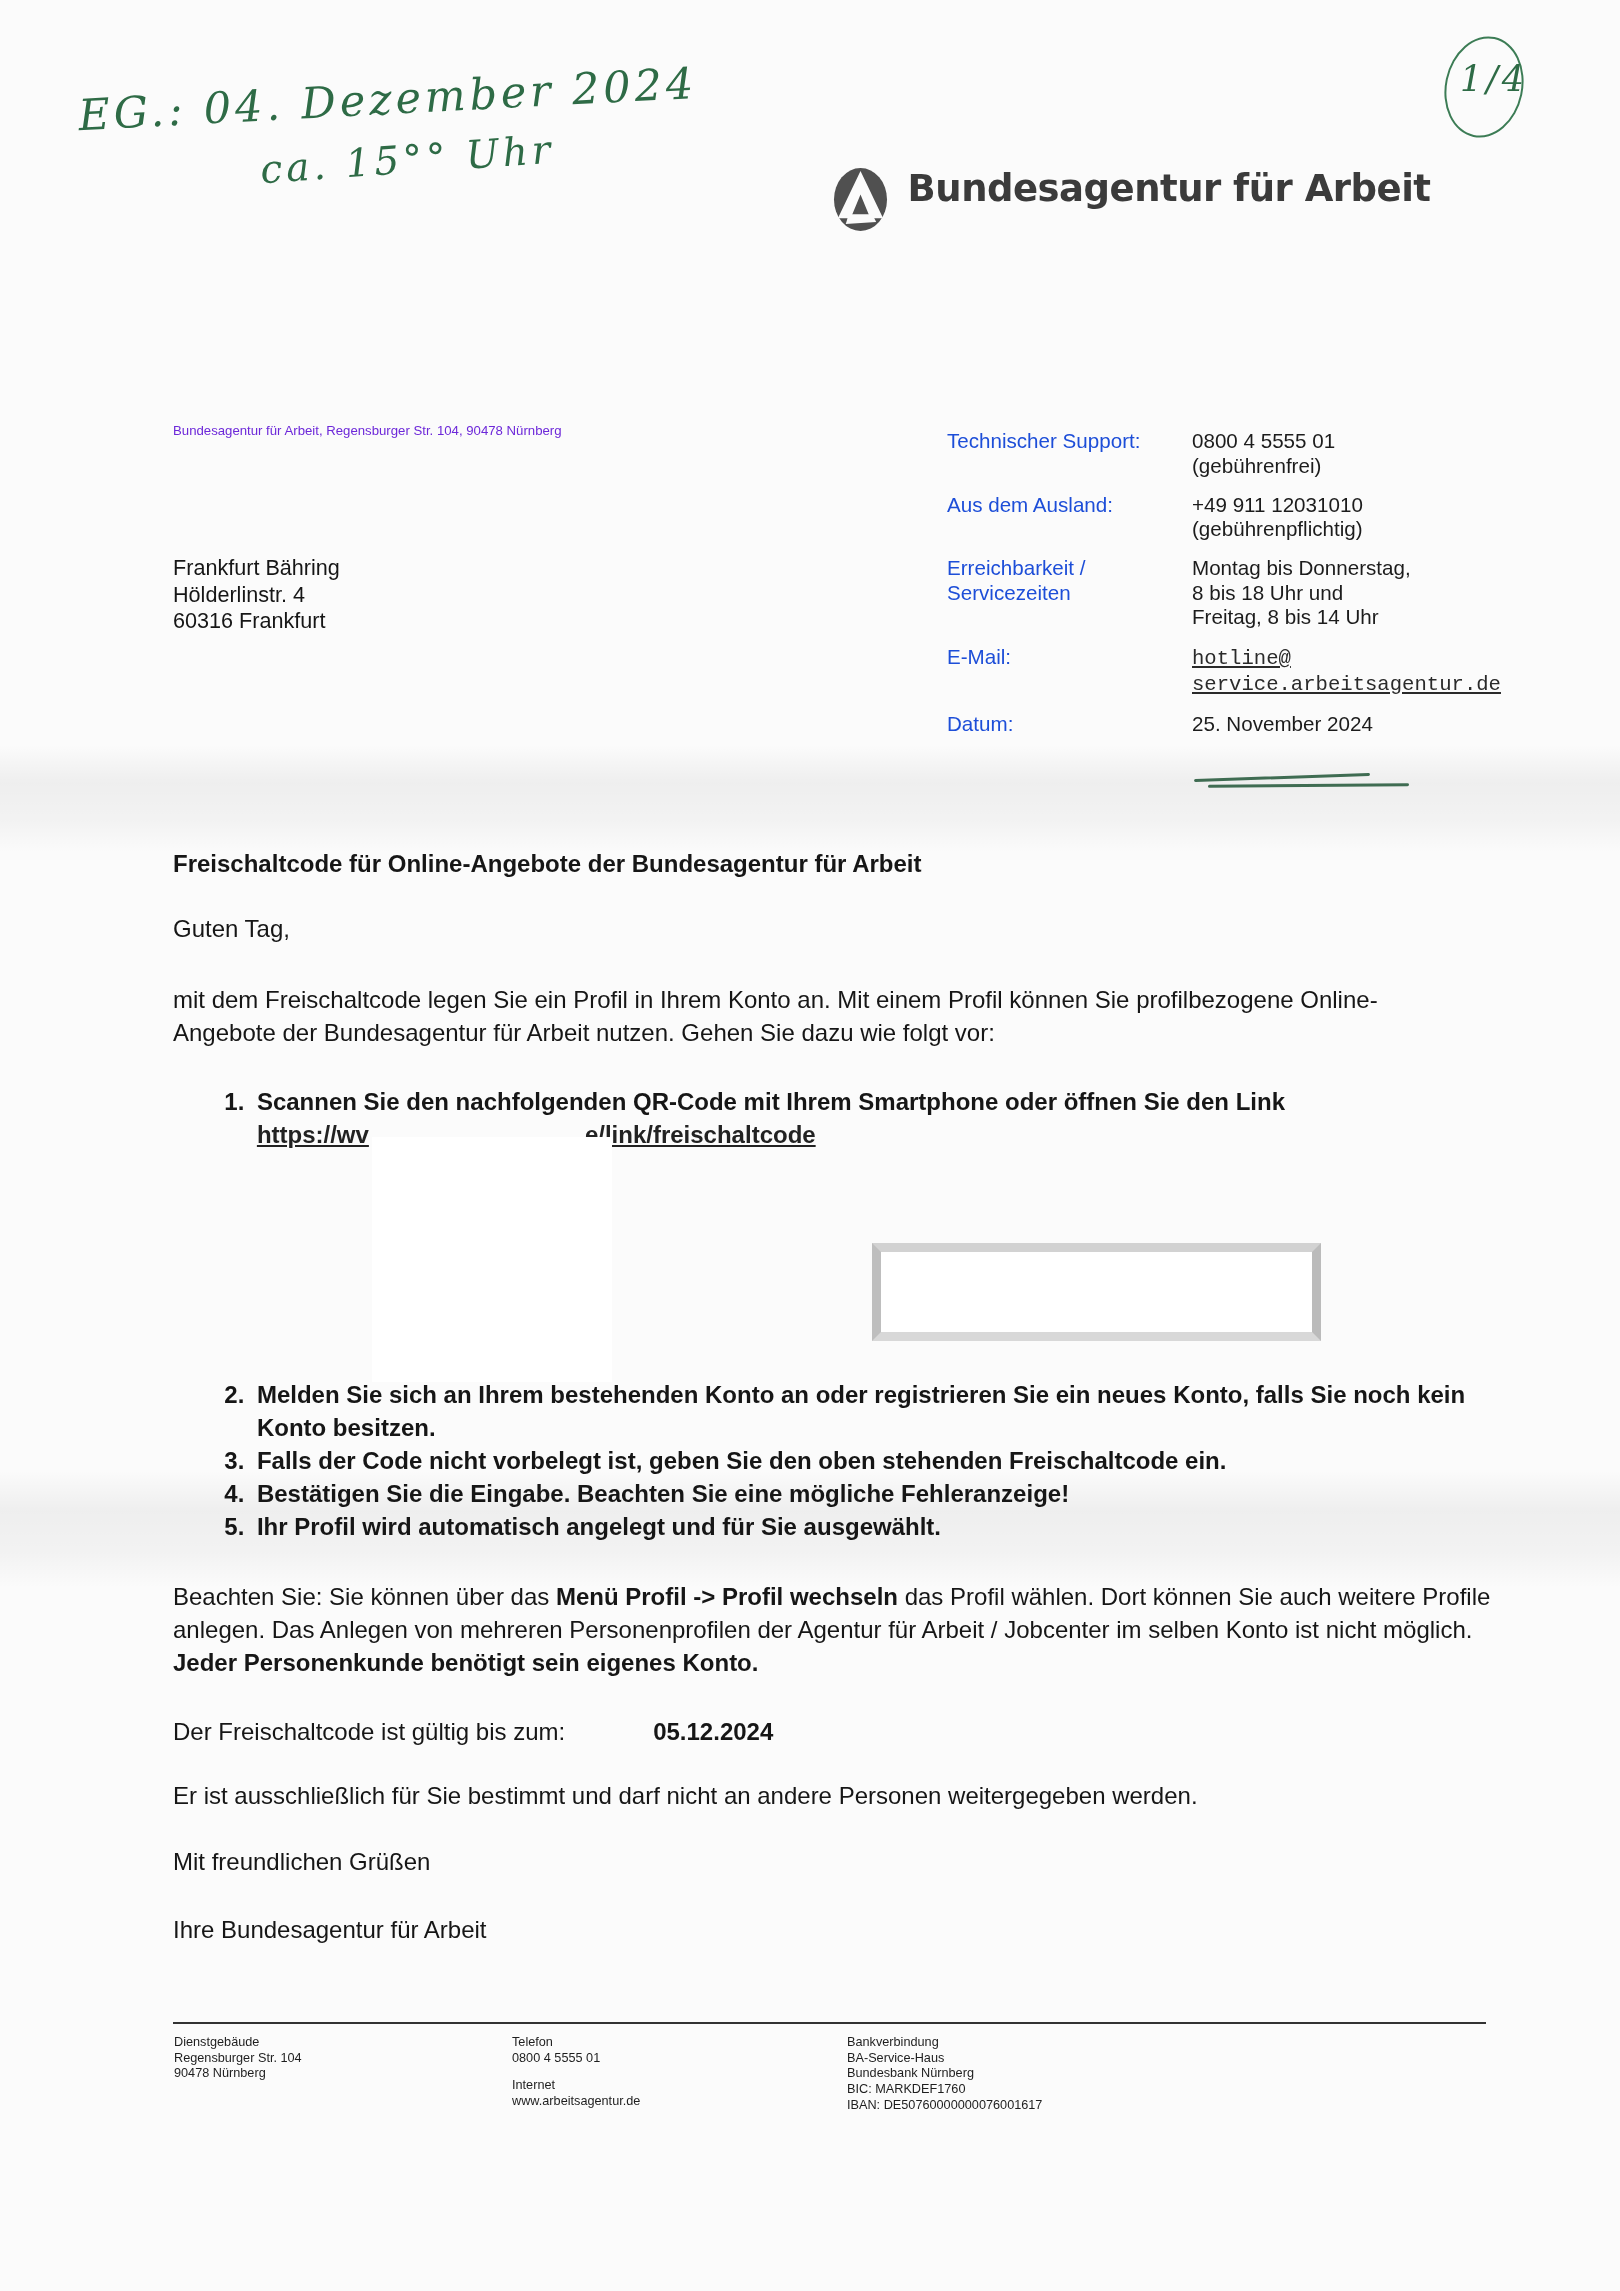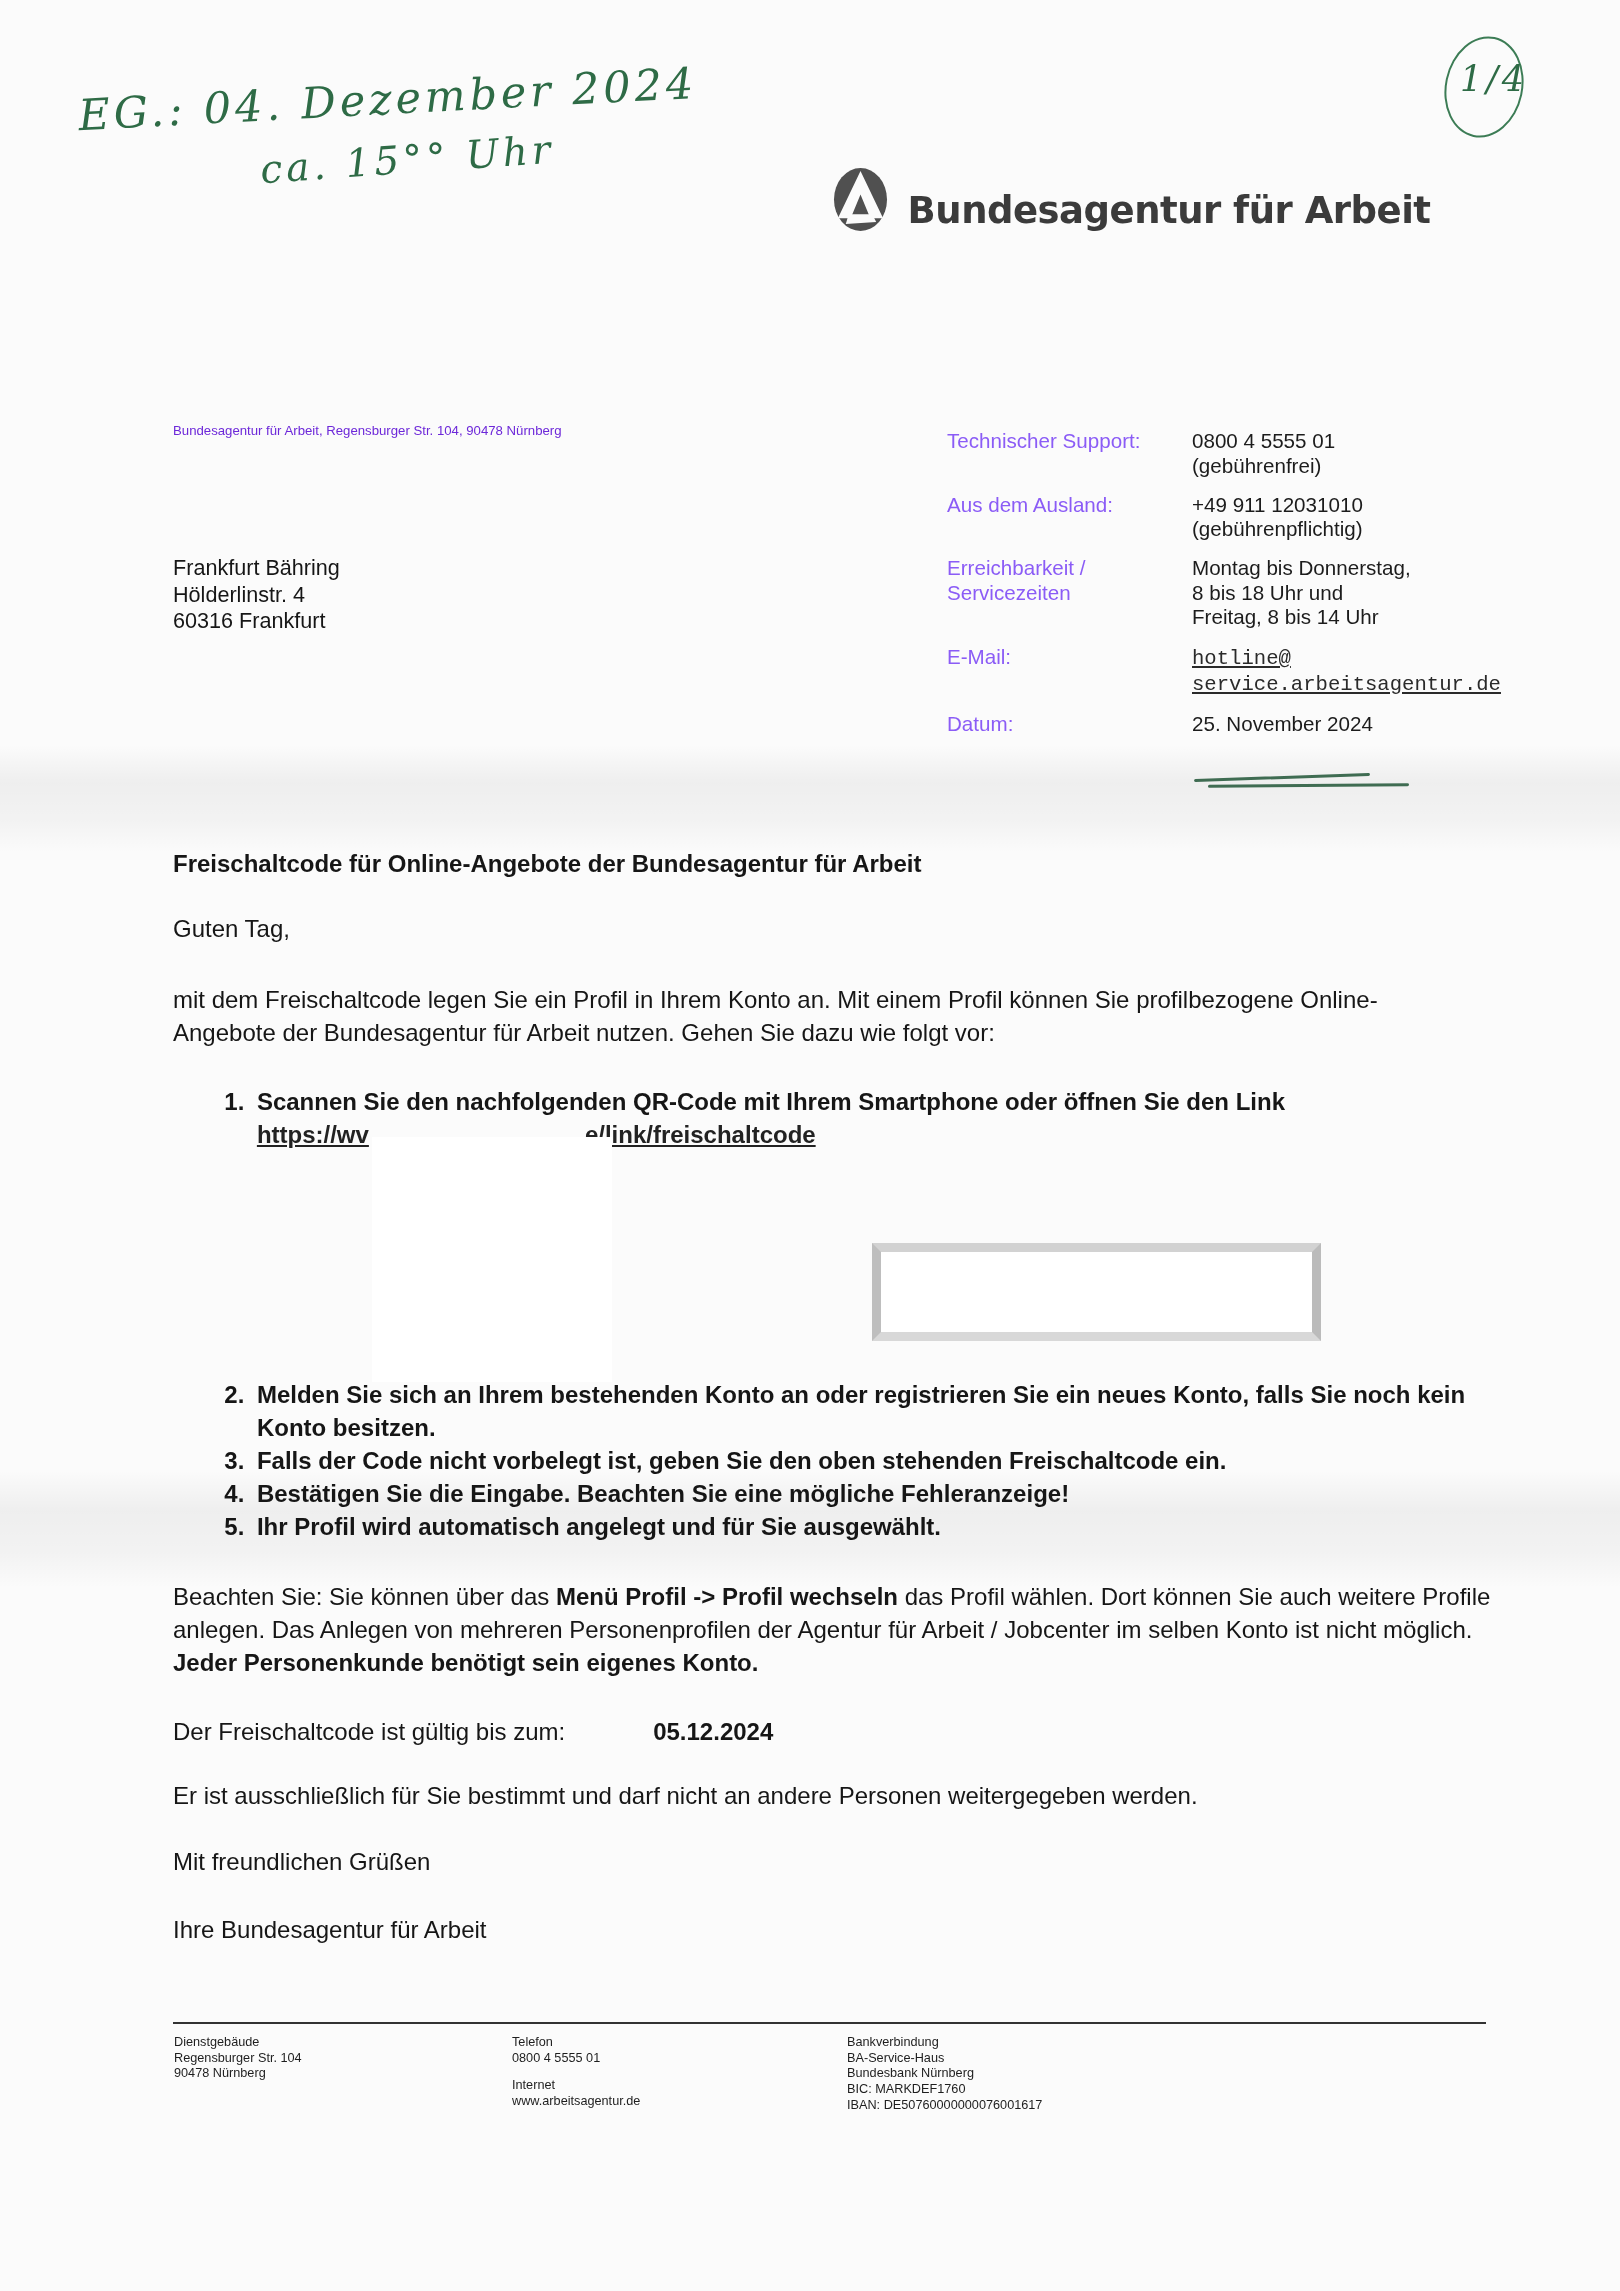--- a/index.html
+++ b/index.html
@@ -11,27 +11,27 @@
     }
     .fold {
       position: absolute; left: 0; width: 1620px; pointer-events: none;
       background: linear-gradient(to bottom, rgba(0,0,0,0) 0%, rgba(0,0,0,0.05) 35%, rgba(0,0,0,0.035) 70%, rgba(0,0,0,0) 100%);
     }
     .hand {
       position: absolute; font-family: "DejaVu Serif", serif; font-style: italic;
       color: #2e6b46; letter-spacing: 3.9px;
     }
     .abs { position: absolute; }
-    .logo-wrap { position: absolute; left: 833px; top: 167px; display: flex; align-items: flex-end; }
+    .logo-wrap { position: absolute; left: 833px; top: 167px; display: flex; align-items: flex-start; }
     .logo-title { font-family: "DejaVu Sans", sans-serif; font-weight: bold; font-size: 37px; color: #3b3b3b; margin-left: 19.6px; letter-spacing: -0.5px; }
     .sender-line { left: 173px; top: 423px; font-size: 13.2px; color: #6d28d9; }
     .recipient { left: 173px; top: 555px; font-size: 21.6px; line-height: 26.5px; }
     .info { left: 947px; top: 429px; font-size: 20.6px; line-height: 24.5px; }
     .info-row { display: flex; margin-bottom: 14.7px; }
-    .info-label { width: 245px; color: #8b5cf6; }
+    .info-label { width: 245px; color: #1d4ed8; }
     .info-value { color: #1c1c1c; }
     .info-value a { color: #2a2a2a; text-decoration: underline; font-family: Liberation Mono, monospace; }
     .body-text { left: 173px; width: 1343px; font-size: 24px; line-height: 33px; }
     .subject { top: 847px; font-weight: bold; font-size: 24px; }
     .greeting { top: 912px; }
     .intro { top: 983px; }
     ol.steps { margin: 4px; padding-left: 74px; font-weight: bold; }
     ol.steps li { padding-left: 5.9px; }
     .steps1 { top: 1081px; }
     .steps2 { top: 1374px; }

